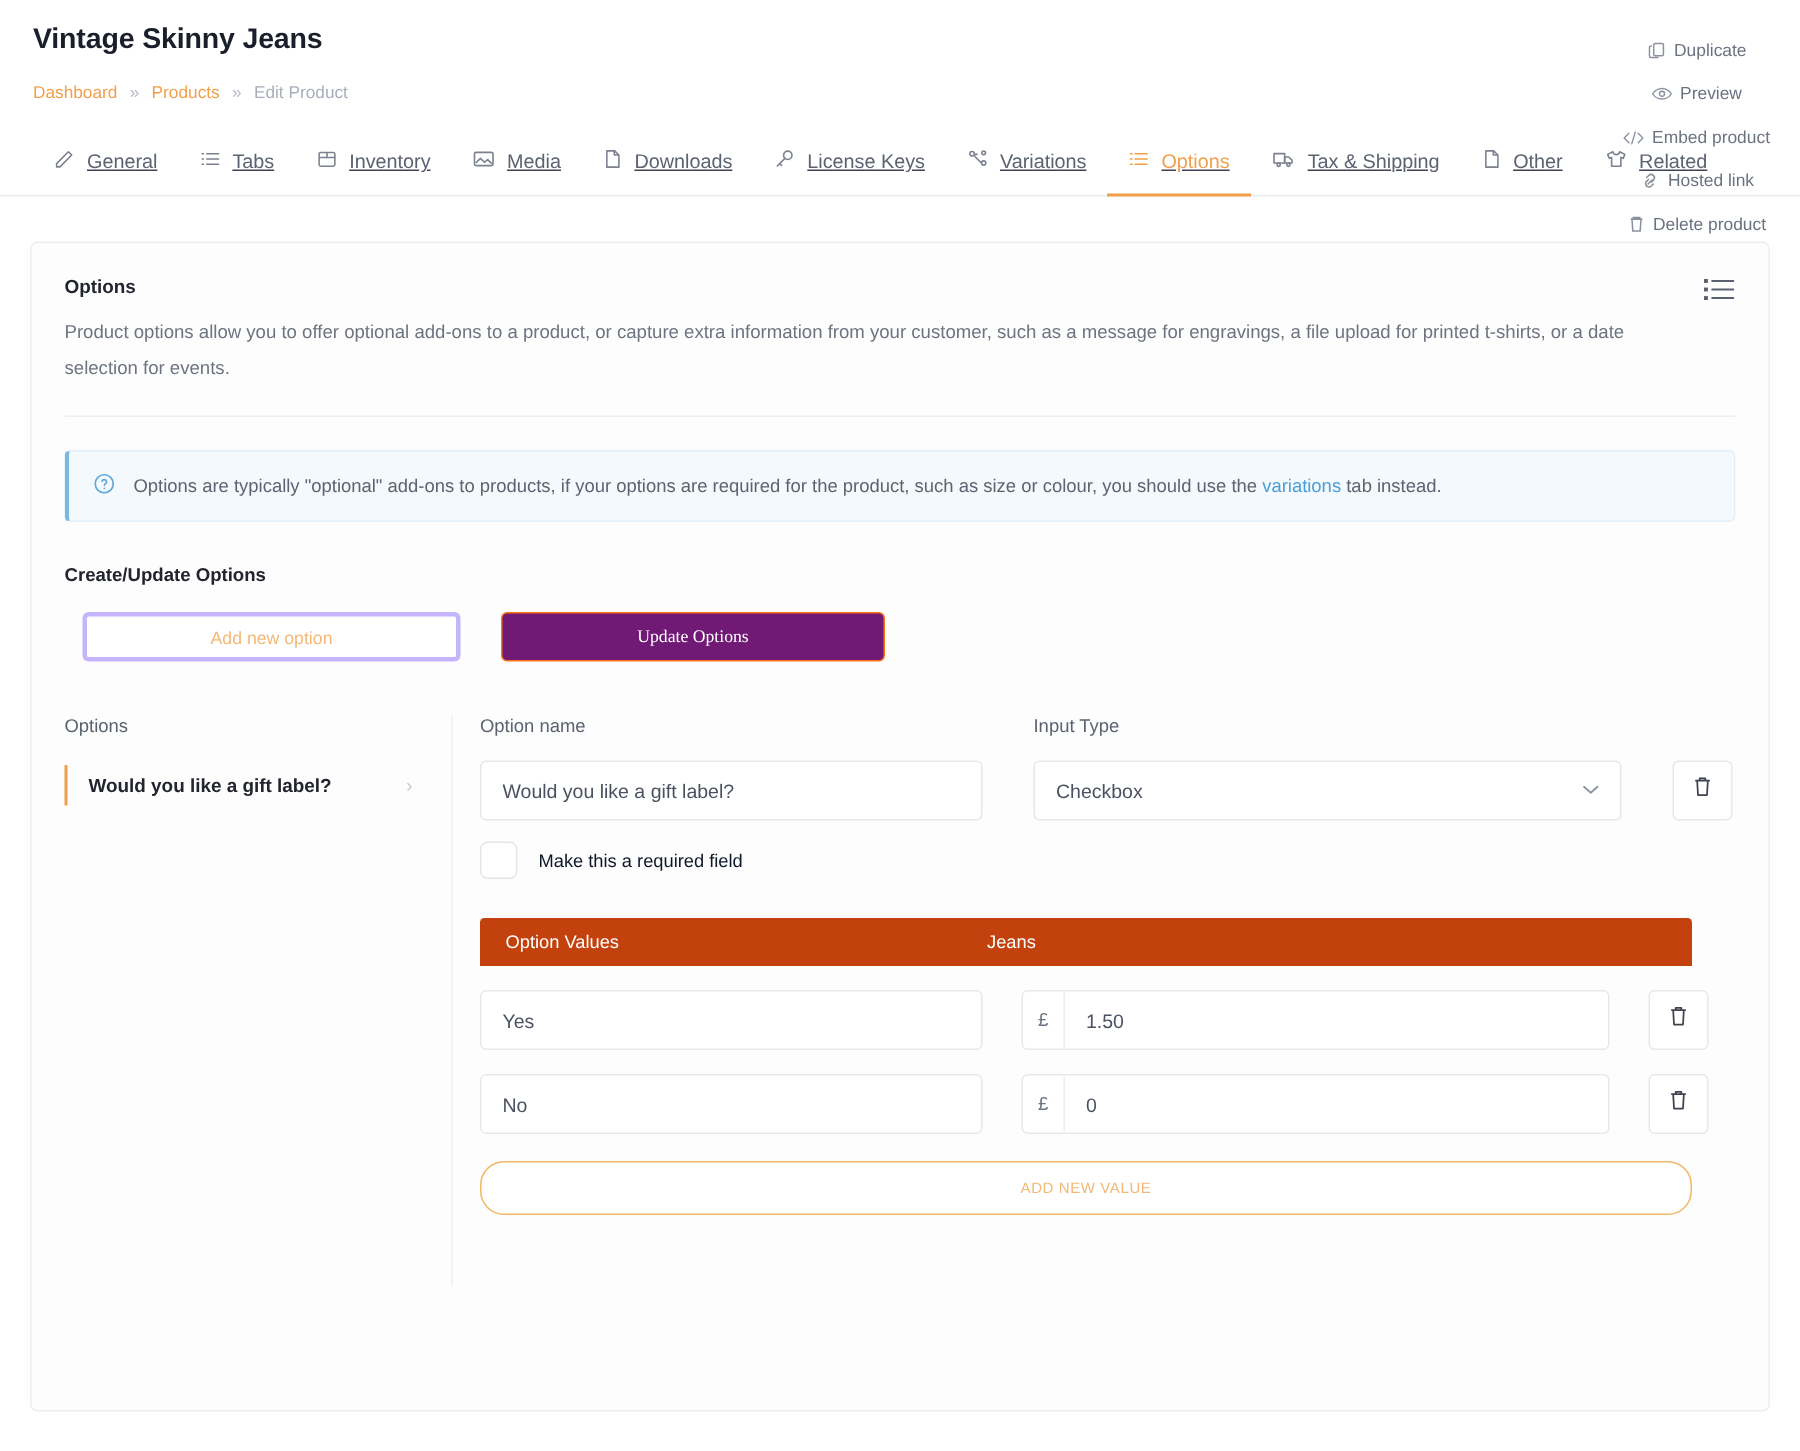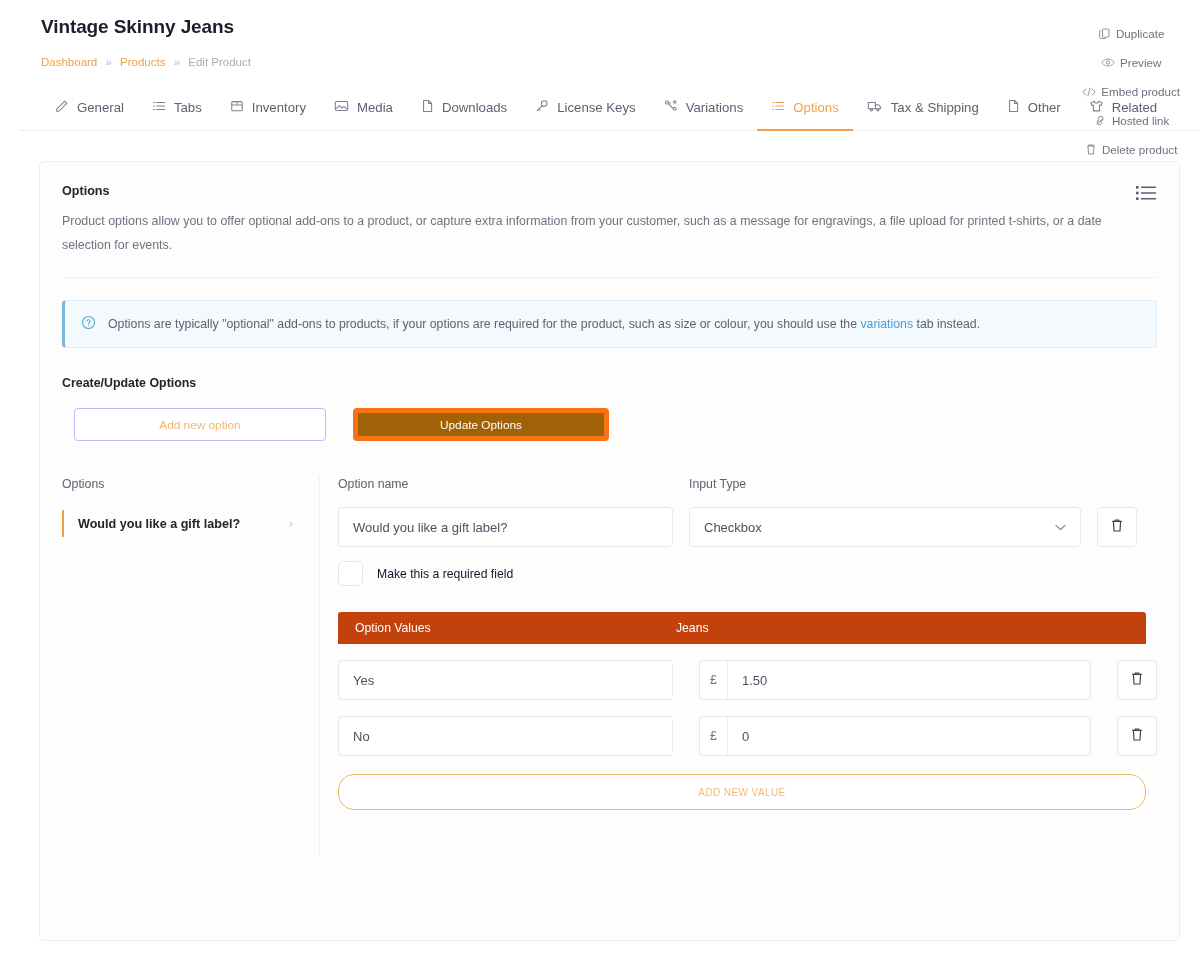--- a/index.html
+++ b/index.html
@@ -3,21 +3,21 @@
 <meta charset="utf-8">
 <style>
   * { box-sizing: border-box; margin: 0; padding: 0; }
   html, body {
     width: 1200px; height: 967px;
     background: #ffffff;
     font-family: "Liberation Sans", sans-serif;
     color: #3f4254;
     -webkit-font-smoothing: antialiased;
   }
-  .page { width: 1200px; height: 942px; position: relative; overflow: hidden; padding-left: 19px; }
+  .page { width: 1200px; height: 942px; position: relative; overflow: hidden; }
 
   
   .header { padding: 14px 22px 0 22px; position: relative; }
   .title {
     font-size: 19px; font-weight: 700; color: #1b1f2b;
     letter-spacing: -0.1px; line-height: 26px;
   }
   .breadcrumb { margin-top: 14px; font-size: 11.5px; line-height: 16px; }
   .breadcrumb a { color: #f0a04b; text-decoration: none; }
   .breadcrumb .sep { color: #b5b9c4; margin: 0 5px; }
@@ -37,20 +37,21 @@
   .toggle .knob {
     position: absolute; right: 2px; top: 2px; width: 12px; height: 12px;
     border-radius: 50%; background: #fff;
   }
 
   
   .tabs {
     margin-top: 18px; padding: 0 22px;
     display: flex; align-items: center; gap: 0;
     border-bottom: 1px solid #ebedf3;
+    text-decoration: underline;
   }
   .tab {
     display: flex; align-items: center; gap: 8px;
     padding: 11px 14px 13px 14px;
     font-size: 13.2px; color: #5b6270; cursor: pointer;
     border-bottom: 2px solid transparent; margin-bottom: -1px;
     white-space: nowrap;
   }
   .tab.active { color: #f0a04b; border-bottom-color: #f0a04b; }
 
@@ -89,41 +90,41 @@
   .section-label {
     margin: 28px 0 0 22px; font-size: 12.4px; font-weight: 700; color: #22252e;
   }
   .btn-row { margin: 18px 0 0 34px; display: flex; gap: 27px; }
   .btn {
     border-radius: 4px; font-size: 11.8px; cursor: pointer;
     display: flex; align-items: center; justify-content: center;
     height: 33px;
   }
   .btn-outline {
-    width: 252px; border: 1px solid #c4b5fd; background: #fff; color: #f3b877;
+    width: 252px; border: 3px solid #c4b5fd; background: #fff; color: #f3b877;
   }
   .btn-dark {
-    width: 256px; border: 5px solid #f97316; background: #a16207; color: #fff;
+    width: 256px; border: 1px solid #f97316; background: #701a75; color: #fff; font-family: Liberation Serif, serif;
   }
 
   
   .opt-body { display: flex; margin-top: 36px; padding: 0 22px 40px 22px; }
   .opt-list { width: 295px; padding-right: 18px; border-right: 1px solid #eef0f4; min-height: 380px; }
   .col-label { font-size: 12.3px; color: #5b6270; }
   .opt-item {
     margin-top: 19px; border-left: 2px solid #f0a04b;
     padding: 6px 8px 6px 14px;
     display: flex; align-items: center; justify-content: space-between;
     cursor: pointer;
   }
   .opt-item-label { font-size: 12.6px; font-weight: 700; color: #22252e; }
   .chev { color: #c7ccd6; font-size: 13px; }
 
   .opt-form { flex: 1; padding-left: 18px; }
-  .form-row { display: flex; gap: 16px; }
+  .form-row { display: flex; gap: 34px; }
   .f-name { width: 335px; }
   .f-type { width: 392px; }
   .f-del { width: 42px; }
   .input {
     margin-top: 16px; height: 40px; border: 1px solid #e6e8ee; border-radius: 4px;
     background: #fff; display: flex; align-items: center; padding: 0 14px;
     font-size: 13px; color: #4a5160;
   }
   .select { position: relative; }
   .select .caret {

